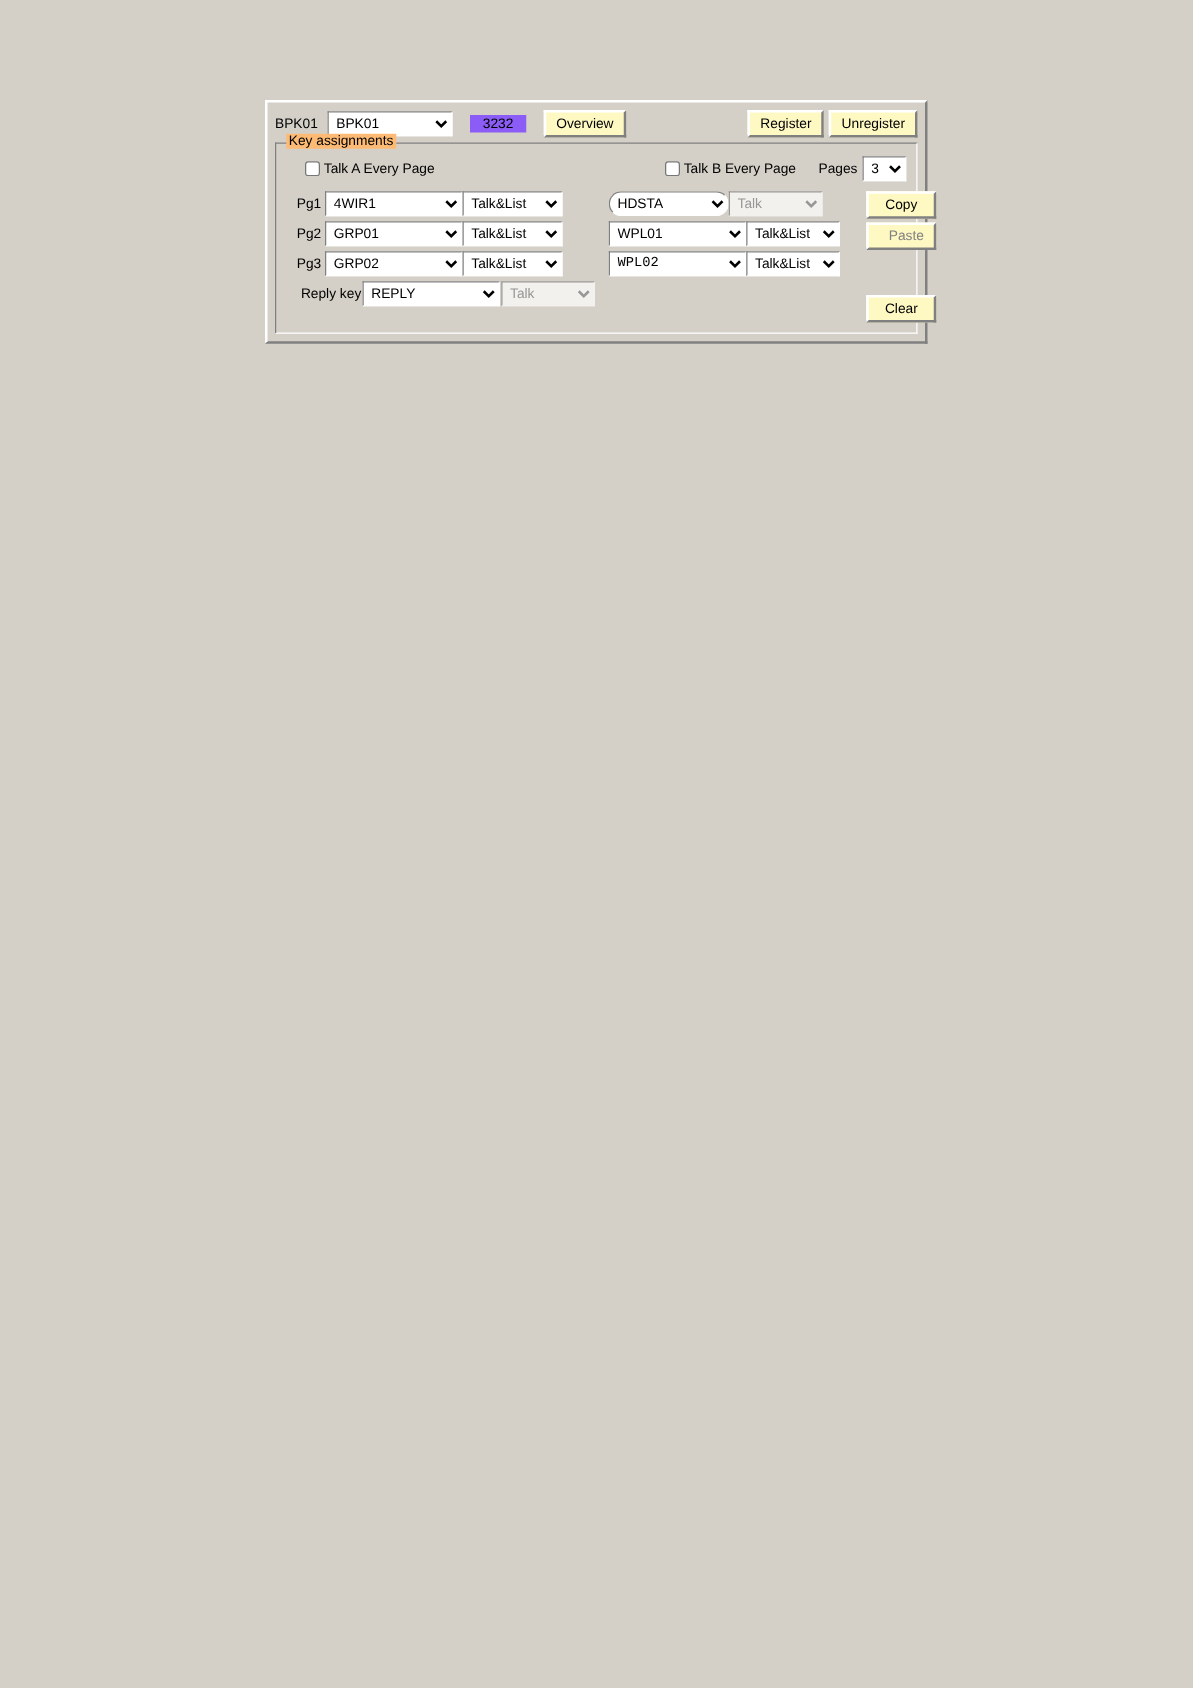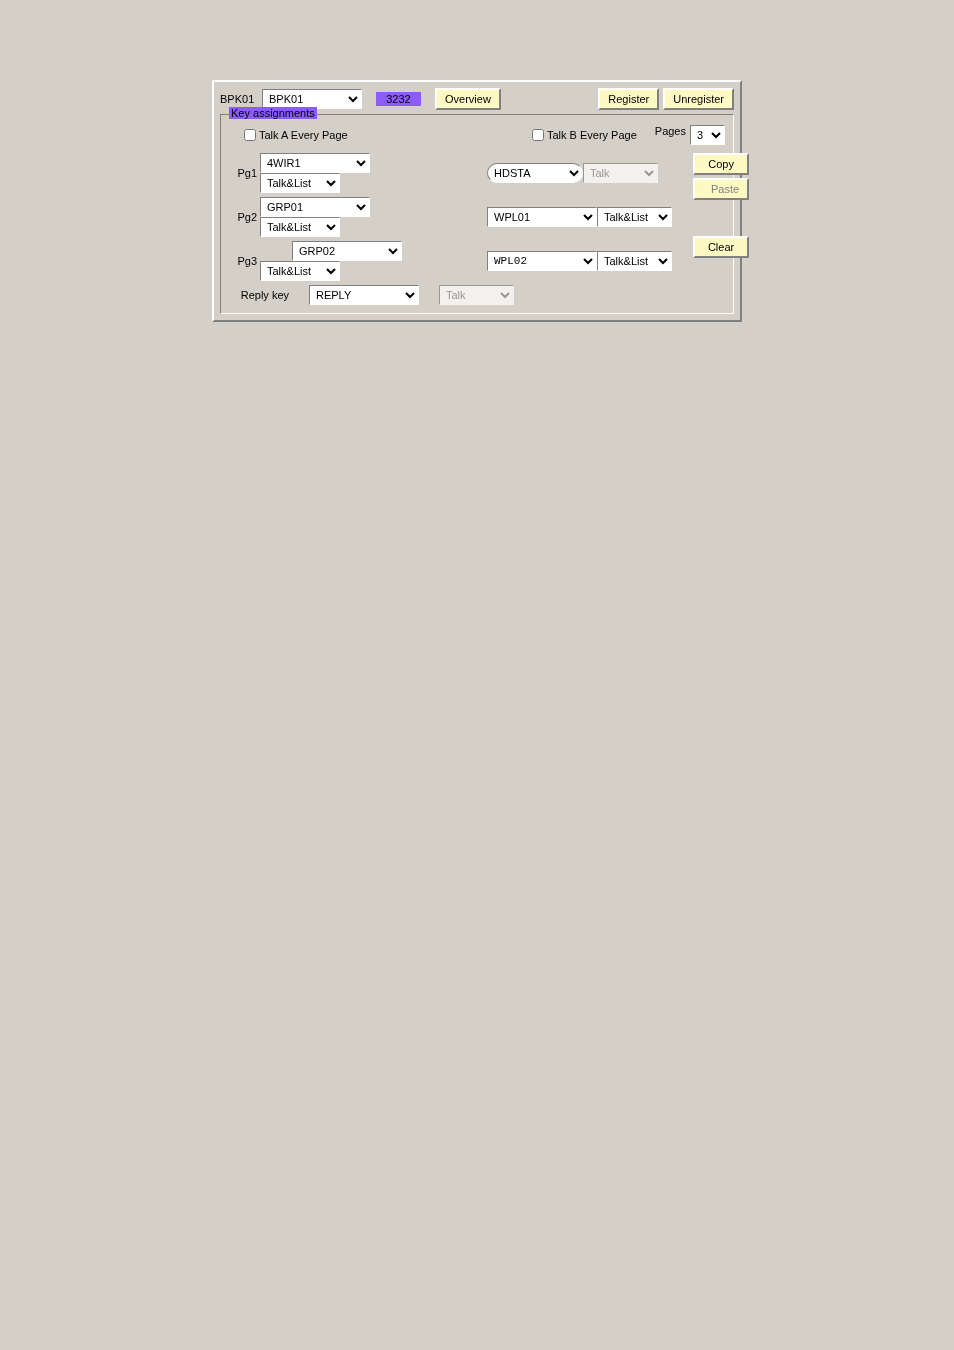--- a/index.html
+++ b/index.html
@@ -74,27 +74,28 @@
       border-color: #808080 #ffffff #ffffff #808080;
       margin-top: 4px;
       padding: 6px 8px 8px 8px;
       position: relative;
     }
 
     .group-title {
       position: absolute;
       top: -8px;
       left: 8px;
-      background: #8b5cf6;
+      background: #fdba74;
       padding: 0 2px;
       font-size: 11px;
     }
 
     .checkbox-row {
       display: flex;
+      align-items: center;
       gap: 4px;
       margin-bottom: 8px;
       margin-top: 4px;
       padding-left: 15px;
     }
 
     .checkbox-label {
       display: flex;
       align-items: center;
       gap: 3px;
@@ -107,24 +108,23 @@
       margin-bottom: 4px;
     }
 
     .row-label {
       width: 28px;
       text-align: right;
     }
 
     .col-a {
       display: flex;
-      align-items: flex-start;
+      align-items: flex-end;
       gap: 0px;
       width: 220px;
-      flex-direction: column;
     }
 
     .col-b {
       display: flex;
       align-items: center;
       gap: 0px;
       width: 200px;
       margin-left: 4px;
     }
 
@@ -140,21 +140,21 @@
       gap: 0;
     }
 
     .left-content {
       flex: 1;
     }
 
     .reply-row {
       display: flex;
       align-items: center;
-      gap: 20px;
+      gap: 1px;
       margin-top: 4px;
     }
 
     .reply-label {
       width: 60px;
       text-align: right;
     }
 
     input[type="checkbox"] {
       width: 12px;
@@ -256,21 +256,21 @@
             </select>
             <select class="select-field" style="width:75px;">
               <option>Talk&amp;List</option>
             </select>
           </div>
         </div>
 
         <div class="row-grid">
           <span class="row-label">Pg3</span>
           <div class="col-a">
-            <select class="select-field" style="width:110px;margin-left:32px;">
+            <select class="select-field" style="width:110px;">
               <option>GRP02</option>
             </select>
             <select class="select-field" style="width:80px;">
               <option>Talk&amp;List</option>
             </select>
           </div>
           <div class="col-b">
             <select class="select-field" style="width:110px;font-family:Liberation Mono, monospace;">
               <option>WPL02</option>
             </select>

